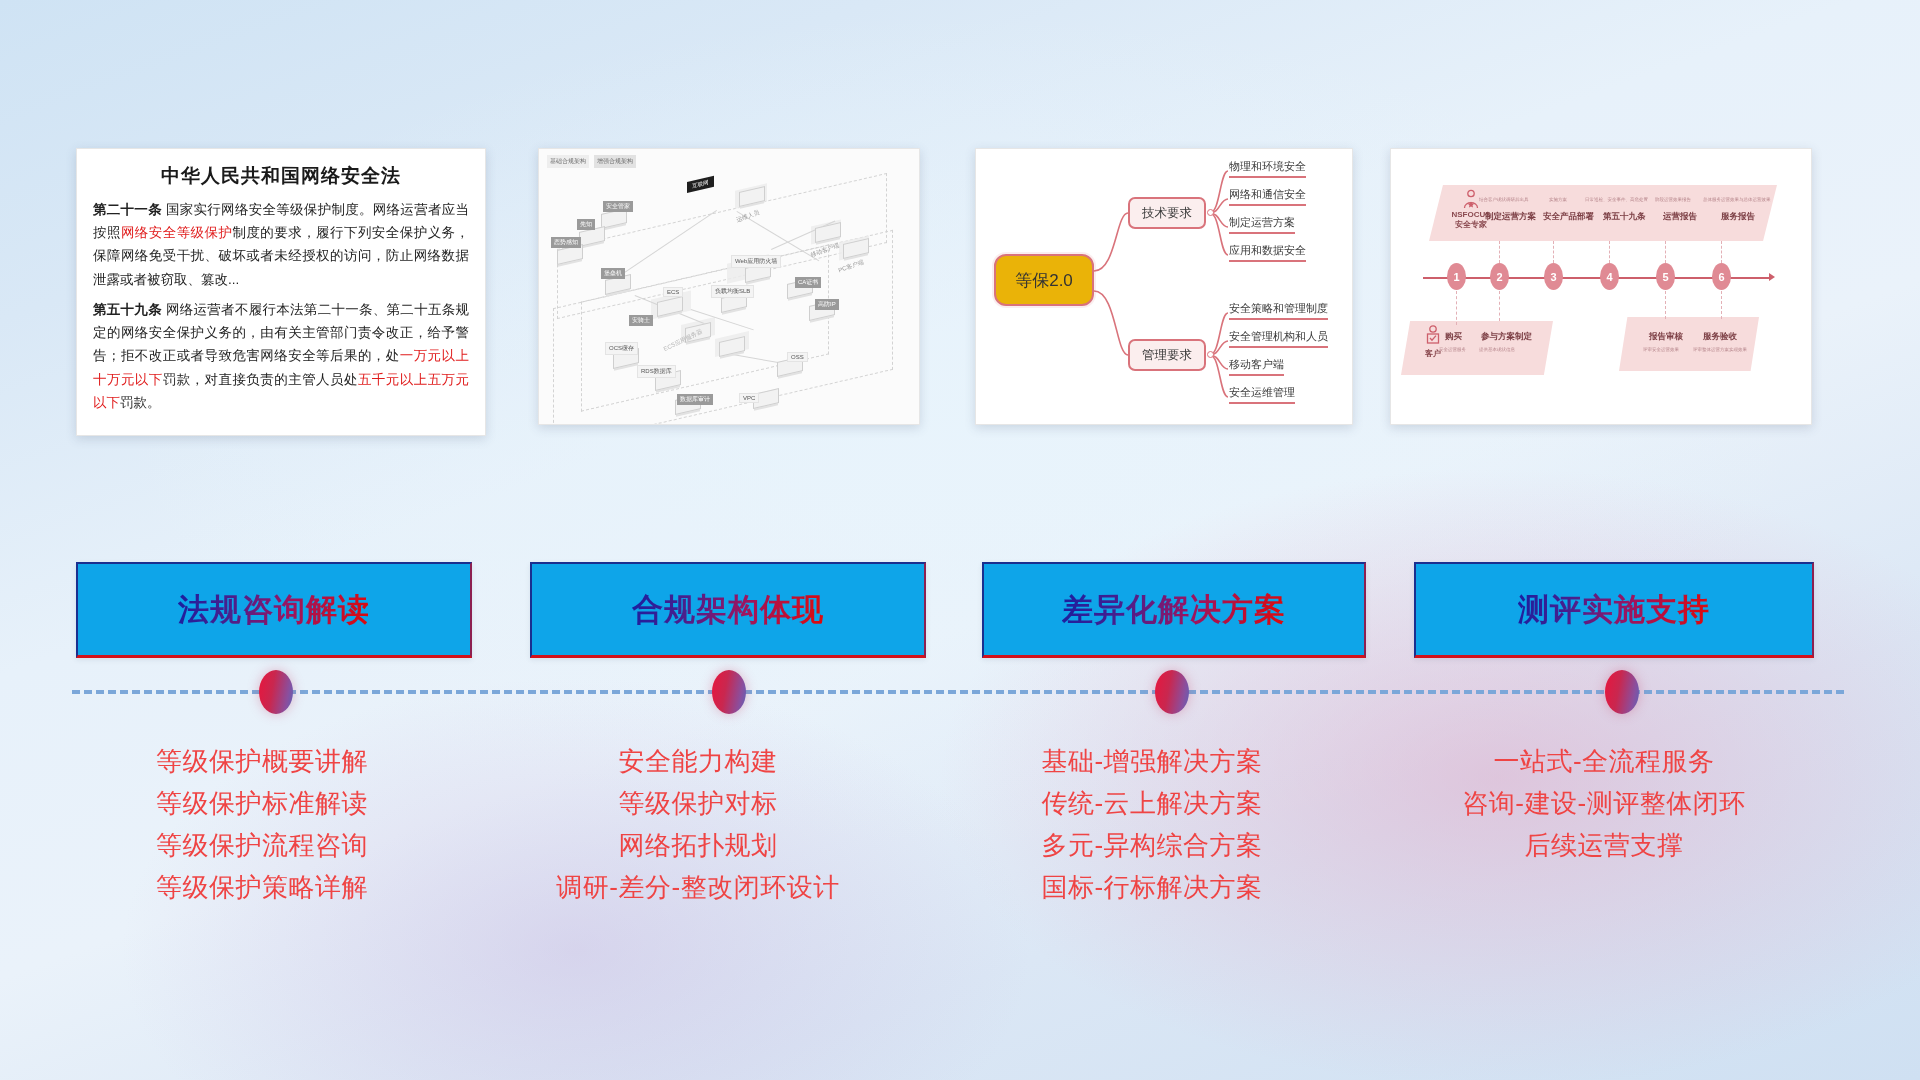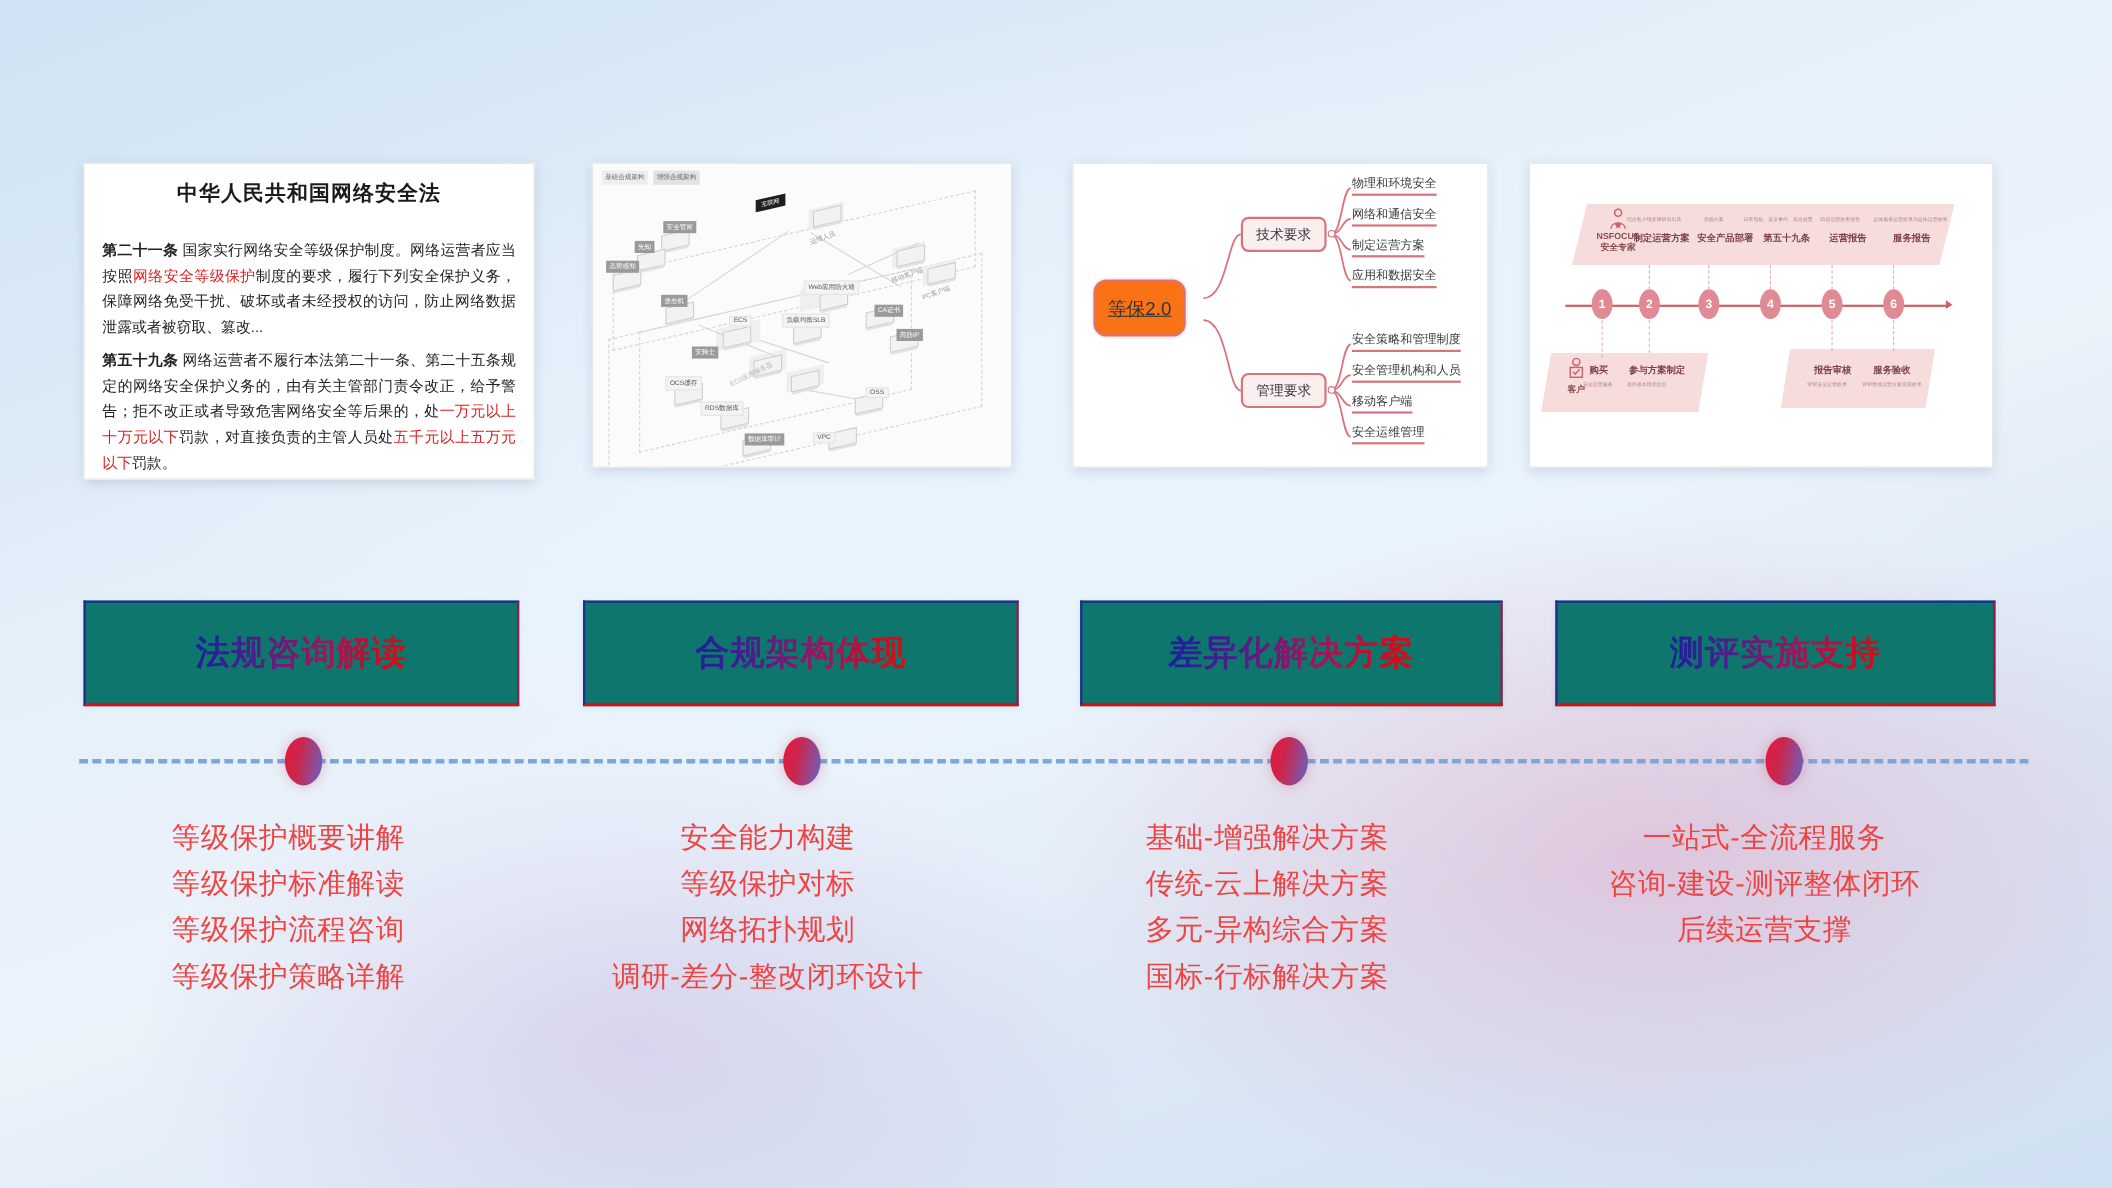--- a/index.html
+++ b/index.html
@@ -25,21 +25,21 @@
   }
   .card-1 { left:76px;   width:410px; height:288px; }
   .card-2 { left:538px;  width:382px; height:277px; }
   .card-3 { left:975px;  width:378px; height:277px; }
   .card-4 { left:1390px; width:422px; height:277px; }
 
   
   .law { padding:14px 16px 10px 16px; color:#222; }
   .law-title {
     text-align:center; font-weight:bold; font-size:19px; letter-spacing:1px;
-    margin-bottom:27px; color:#1a1a1a;
+    margin-bottom:9px; color:#1a1a1a;
   }
   .law p { font-size:13.5px; line-height:1.72; text-align:justify; margin-bottom:7px; }
   .law b { font-weight:bold; }
   .law .hl { color:#e01b1b; }
 
   
   .arch { position:relative; width:100%; height:100%; background:#fbfbfb; }
   .arch .tabs { position:absolute; left:8px; top:6px; display:flex; gap:5px; }
   .arch .tabs span { font-size:6px; color:#6b6b6b; background:#eeeeee; padding:2px 3px; }
   .arch .tabs span.on { background:#e2e2e2; }
@@ -62,24 +62,24 @@
     position:absolute; background:#ececec; transform:skewY(-13deg); opacity:.85;
   }
   .arch .zone {
     position:absolute; border:1px dashed #d3d3d3; transform:skewY(-13deg);
   }
   .arch .ln { position:absolute; background:#d5d5d5; height:1px; transform-origin:0 0; }
 
   
   .mind { position:relative; width:100%; height:100%; background:#fff; }
   .mind .root {
-    position:absolute; left:18px; top:105px; width:84px; height:52px;
-    border:2.5px solid #d9737b; border-radius:12px; background:#f97316;
+    position:absolute; left:18px; top:105px; width:100px; height:52px;
+    border:2.5px solid #d9737b; border-radius:12px; background:#eab308;
     display:flex; align-items:center; justify-content:center;
-    font-size:17px; color:#333; box-shadow:0 0 0 2px rgba(217,115,123,.12);text-decoration:underline;
+    font-size:17px; color:#333; box-shadow:0 0 0 2px rgba(217,115,123,.12);
   }
   .mind .branch {
     position:absolute; width:78px; height:32px; border:2px solid #d9737b;
     border-radius:7px; background:#fbeeee; display:flex;
     align-items:center; justify-content:center; font-size:12.5px; color:#3a3a3a;
   }
   .mind .b-tech { left:152px; top:48px; }
   .mind .b-mgmt { left:152px; top:190px; }
   .mind .leaf {
     position:absolute; font-size:11px; color:#3a3a3a; white-space:nowrap;
@@ -116,21 +116,21 @@
   .proc .csub { position:absolute; font-size:4.5px; color:#b5848a; white-space:nowrap; }
   .proc .vdash { position:absolute; width:1px; border-left:1px dashed #e3b0b6; }
   .proc .expert { position:absolute; left:52px; top:40px; text-align:center; width:56px; }
   .proc .expert .nm { font-size:8px; color:#8b4a50; font-weight:bold; line-height:1.25; }
   .proc .cust { position:absolute; left:22px; top:176px; text-align:center; width:40px; }
   .proc .cust .nm { font-size:8px; color:#8b4a50; font-weight:bold; }
 
   
   .titles { position:absolute; left:0; top:546px; width:1920px; height:96px; }
   .tbox {
-    position:absolute; top:0; height:96px; background:#0f766e;
+    position:absolute; top:16px; height:96px; background:#0ea5e9;
     border:2px solid #1a2f8f; border-bottom:3px solid #d3111a; border-right:2px solid #8d2050;
     display:flex; align-items:center; justify-content:center;
     box-shadow:0 2px 5px rgba(60,80,110,0.10);
   }
   .tbox-1 { left:76px;   width:396px; }
   .tbox-2 { left:530px;  width:396px; }
   .tbox-3 { left:982px;  width:384px; }
   .tbox-4 { left:1414px; width:400px; }
   .tbox span {
     font-size:31px; font-weight:bold; letter-spacing:1px;

